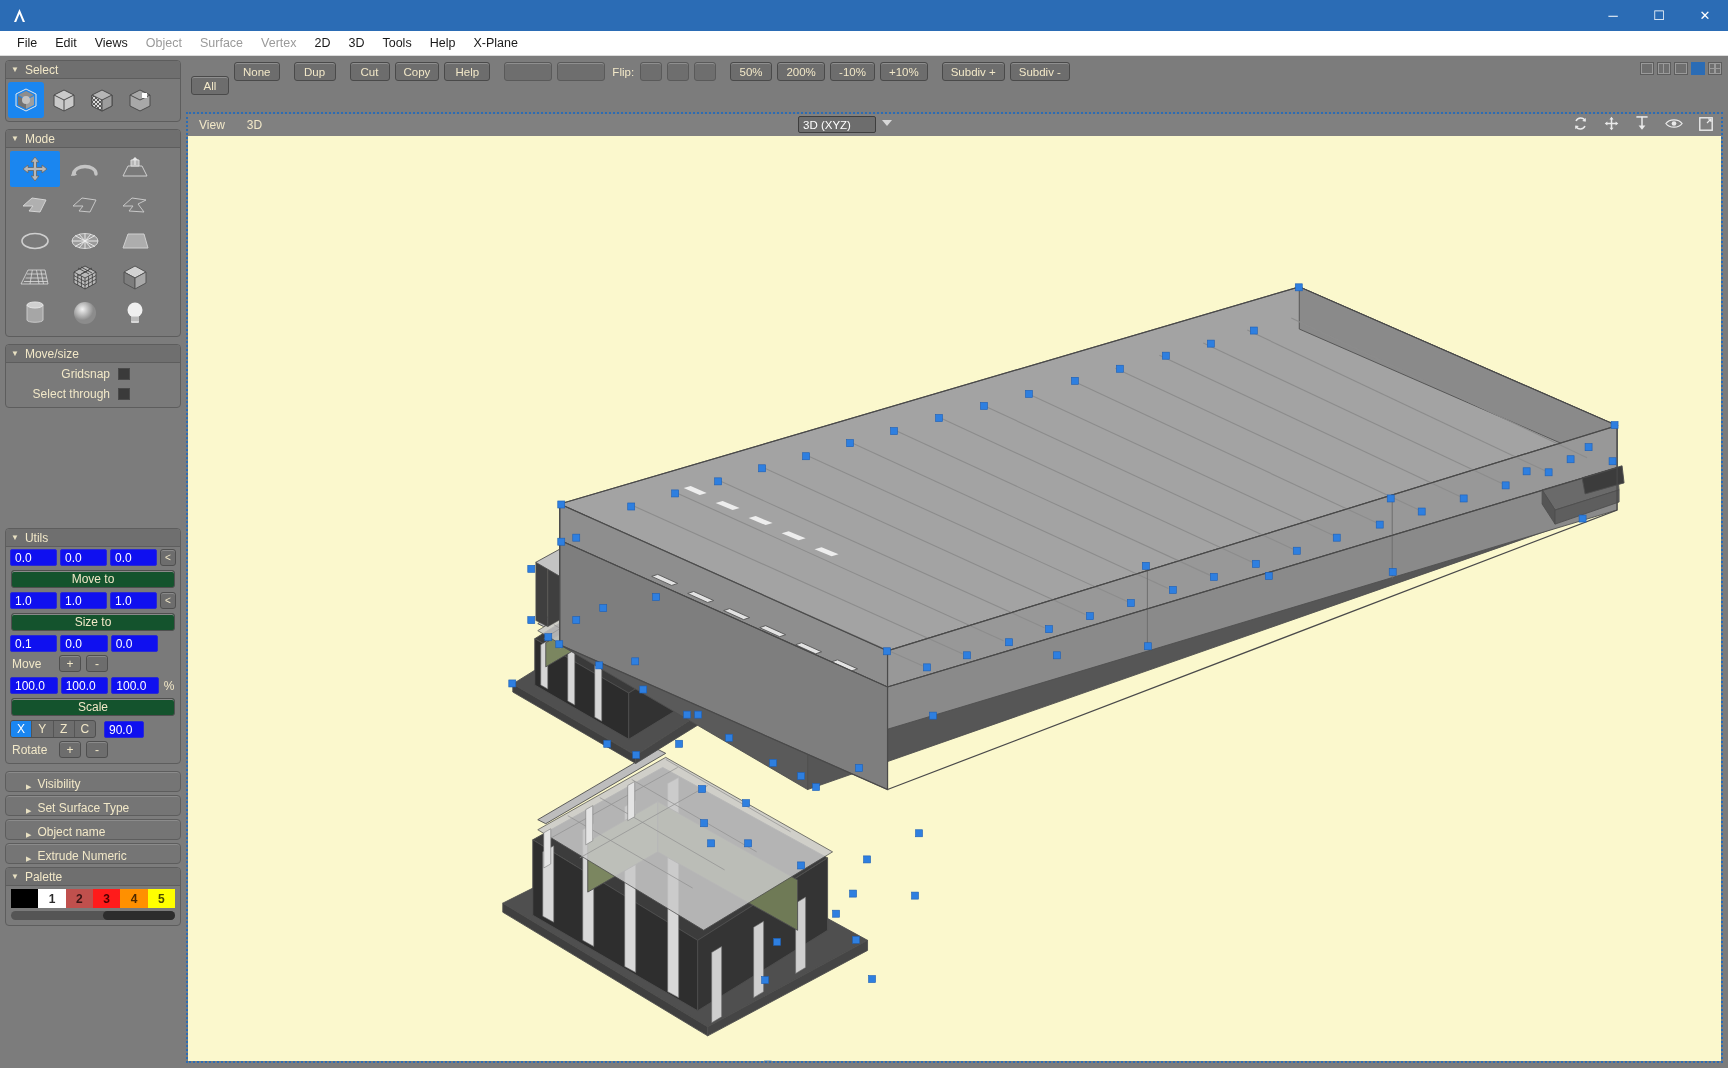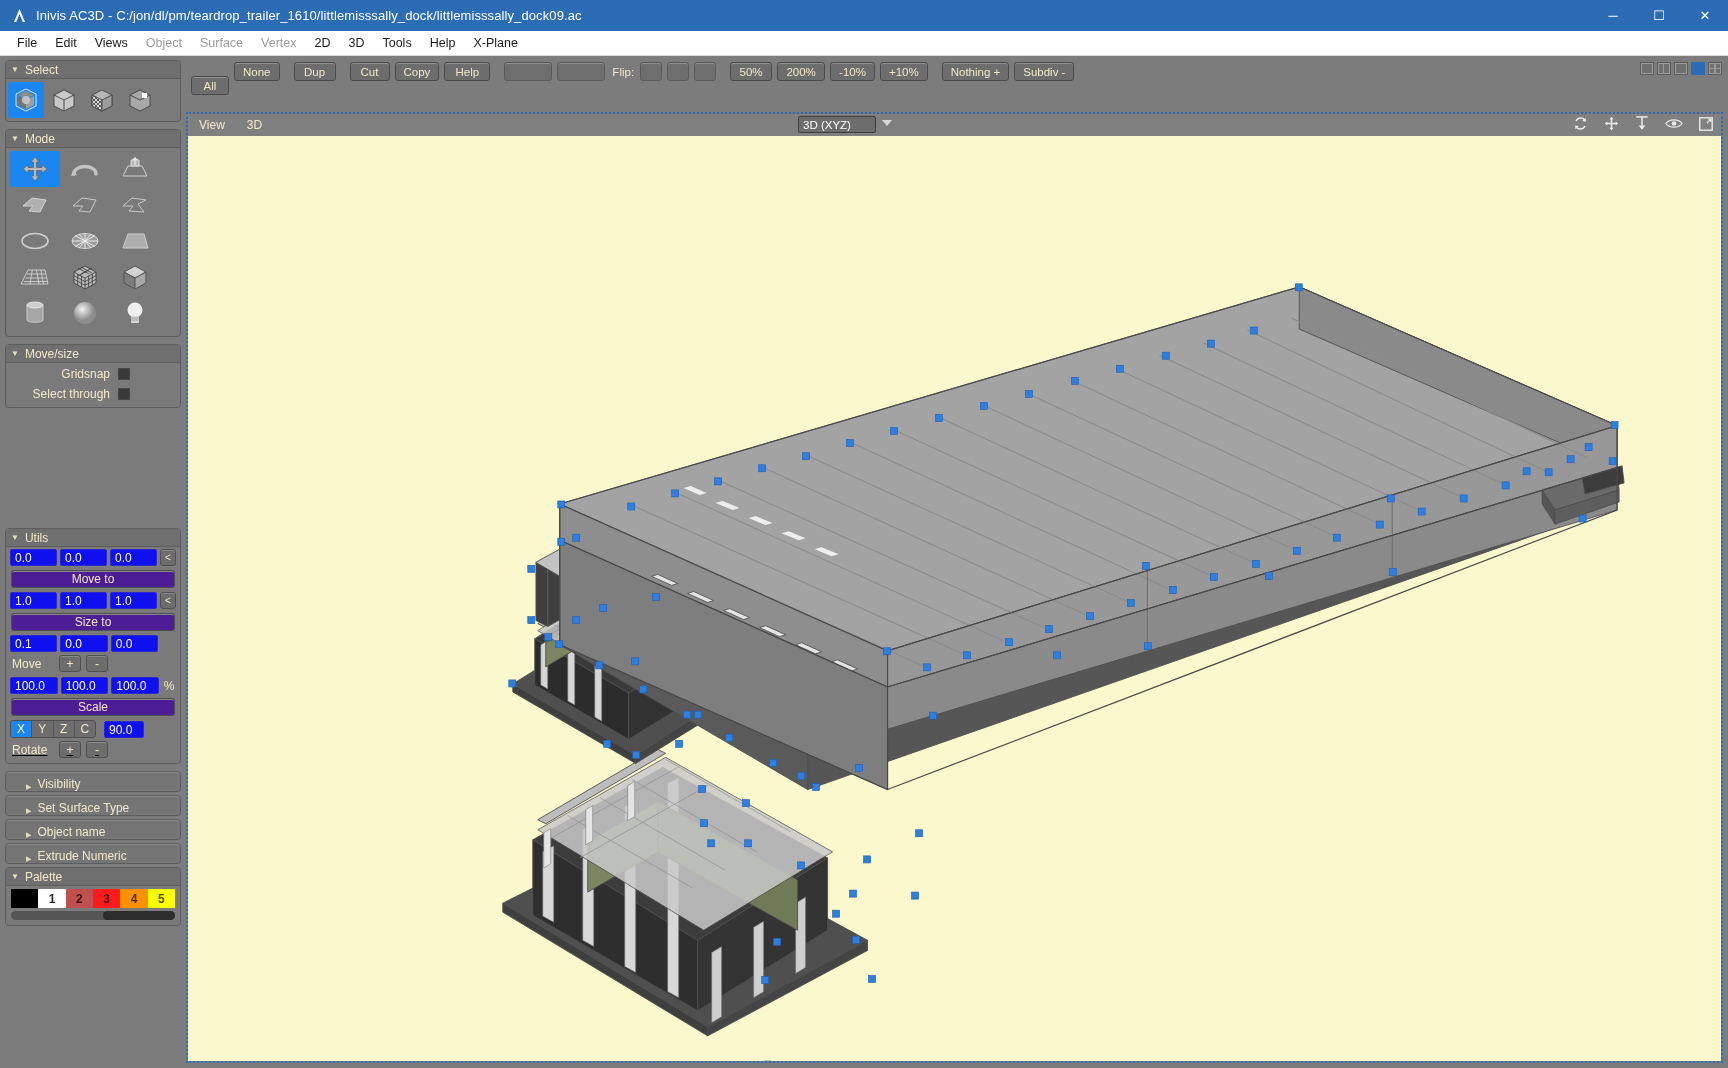--- a/index.html
+++ b/index.html
@@ -146,21 +146,21 @@
     border: 1px solid #4f4f4f;
     border-radius: 3px;
     color: #f2e8c8;
     font-size: 10px;
     display: flex; align-items: center; justify-content: center;
     box-shadow: inset 0 1px 0 #8a8a8a;
   }
   .widebtn {
     margin: 2px 5px;
     height: 18px;
-    background: #4c1d95;
+    background: #14532d;
     border: 1px solid #4f4f4f;
     border-radius: 3px;
     color: #f2e8c8;
     font-size: 12px;
     display: flex; align-items: center; justify-content: center;
     box-shadow: inset 0 1px 0 #8a8a8a;
   }
   .oprow { display: flex; align-items: center; padding: 1px 6px 3px 6px; gap: 5px; }
   .oprow .oplbl { font-size: 12px; color: #f2e8c8; width: 42px; }
   .pmbtn {
@@ -340,21 +340,20 @@
 </style>
 </head>
 <body>
 
 <div class="titlebar">
   <div class="app-icon">
     <svg width="17" height="17" viewBox="0 0 17 17">
       <path d="M8.5 2 L14 15 L11.8 15 L8.5 7 L5.2 15 L3 15 Z" fill="#ffffff"></path>
     </svg>
   </div>
-  <div class="title-text">Inivis AC3D - C:/jon/dl/pm/teardrop_trailer_1610/littlemisssally_dock/littlemisssally_dock09.ac</div>
   <div class="wincontrols">
     <div>─</div>
     <div>☐</div>
     <div class="close">✕</div>
   </div>
 </div>
 
 <div class="menubar">
   <span>File</span>
   <span>Edit</span>
@@ -610,21 +609,21 @@
 
       <div class="fieldrow" style="gap:8px;">
         <span class="axisgroup">
           <div class="on">X</div>
           <div>Y</div>
           <div>Z</div>
           <div>C</div>
         </span>
         <span class="numfield" style="flex:0 0 40px;">90.0</span>
       </div>
-      <div class="oprow" style="padding-bottom:5px;text-decoration:underline;">
+      <div class="oprow" style="padding-bottom:5px;">
         <span class="oplbl">Rotate</span>
         <span class="pmbtn">+</span>
         <span class="pmbtn">-</span>
       </div>
     </div>
 
     <div class="collapsed-row">
       <span class="tri">▶</span>
       <span>Visibility</span>
     </div>
@@ -689,21 +688,21 @@
         <span class="tbtn blank"></span>
         <span class="gap"></span>
         <span class="tbtn" style="min-width:42px;">50%</span>
         <span class="gap-sm"></span>
         <span class="tbtn" style="min-width:48px;">200%</span>
         <span class="gap-sm"></span>
         <span class="tbtn" style="min-width:44px;">-10%</span>
         <span class="gap-sm"></span>
         <span class="tbtn" style="min-width:44px;">+10%</span>
         <span class="gap"></span>
-        <span class="tbtn" style="min-width:60px;">Nothing +</span>
+        <span class="tbtn" style="min-width:60px;">Subdiv +</span>
         <span class="gap-sm"></span>
         <span class="tbtn" style="min-width:58px;">Subdiv -</span>
       </div>
 
 
       <div class="layouticons">
         <span class="layicon">
             <i style="left:1px;top:1px;right:1px;bottom:1px;"></i>
           </span>
         <span class="layicon">

